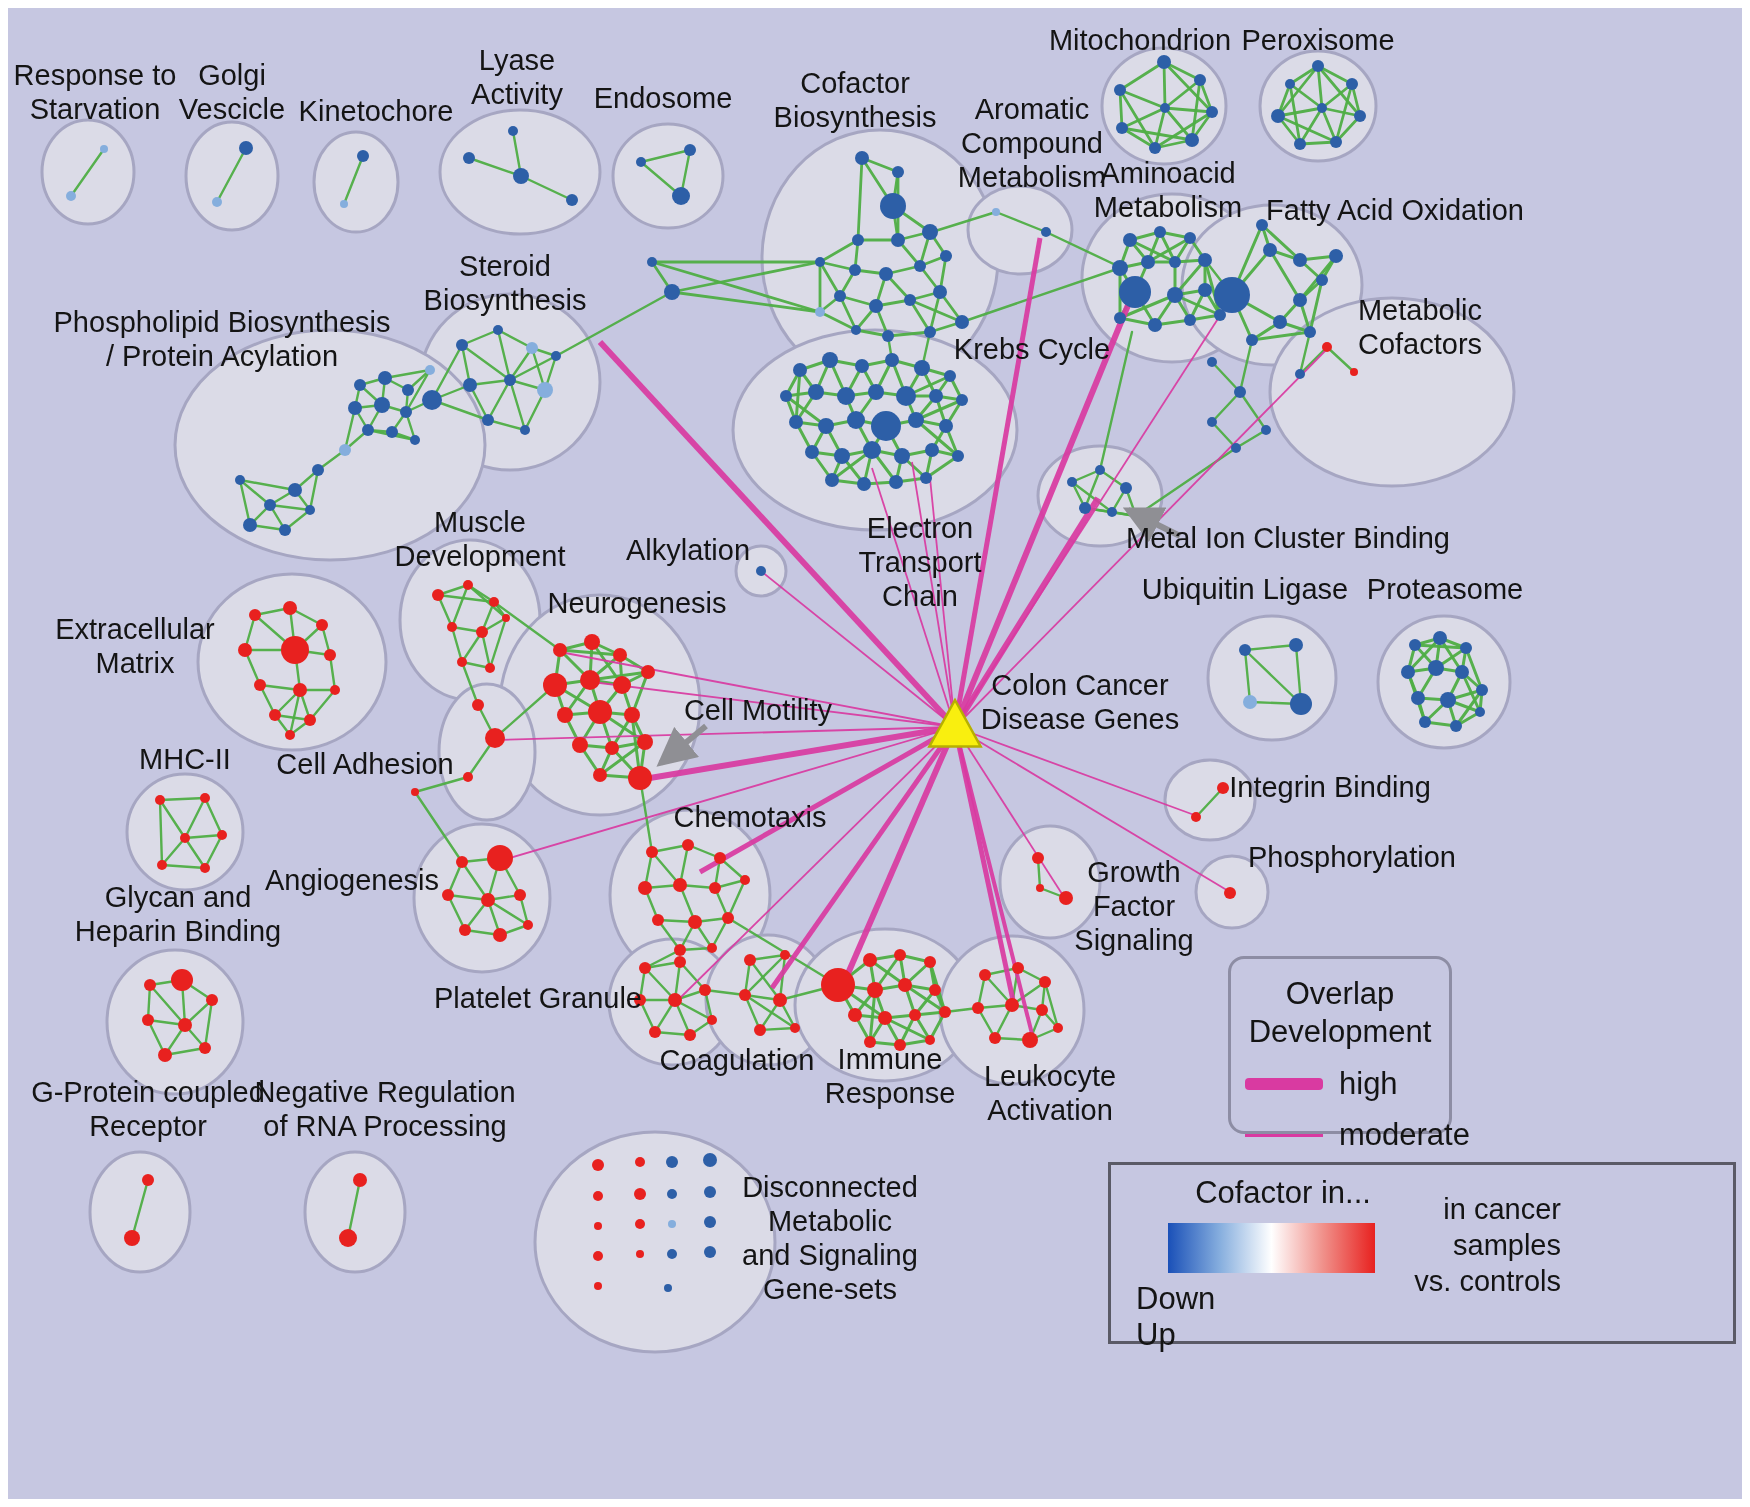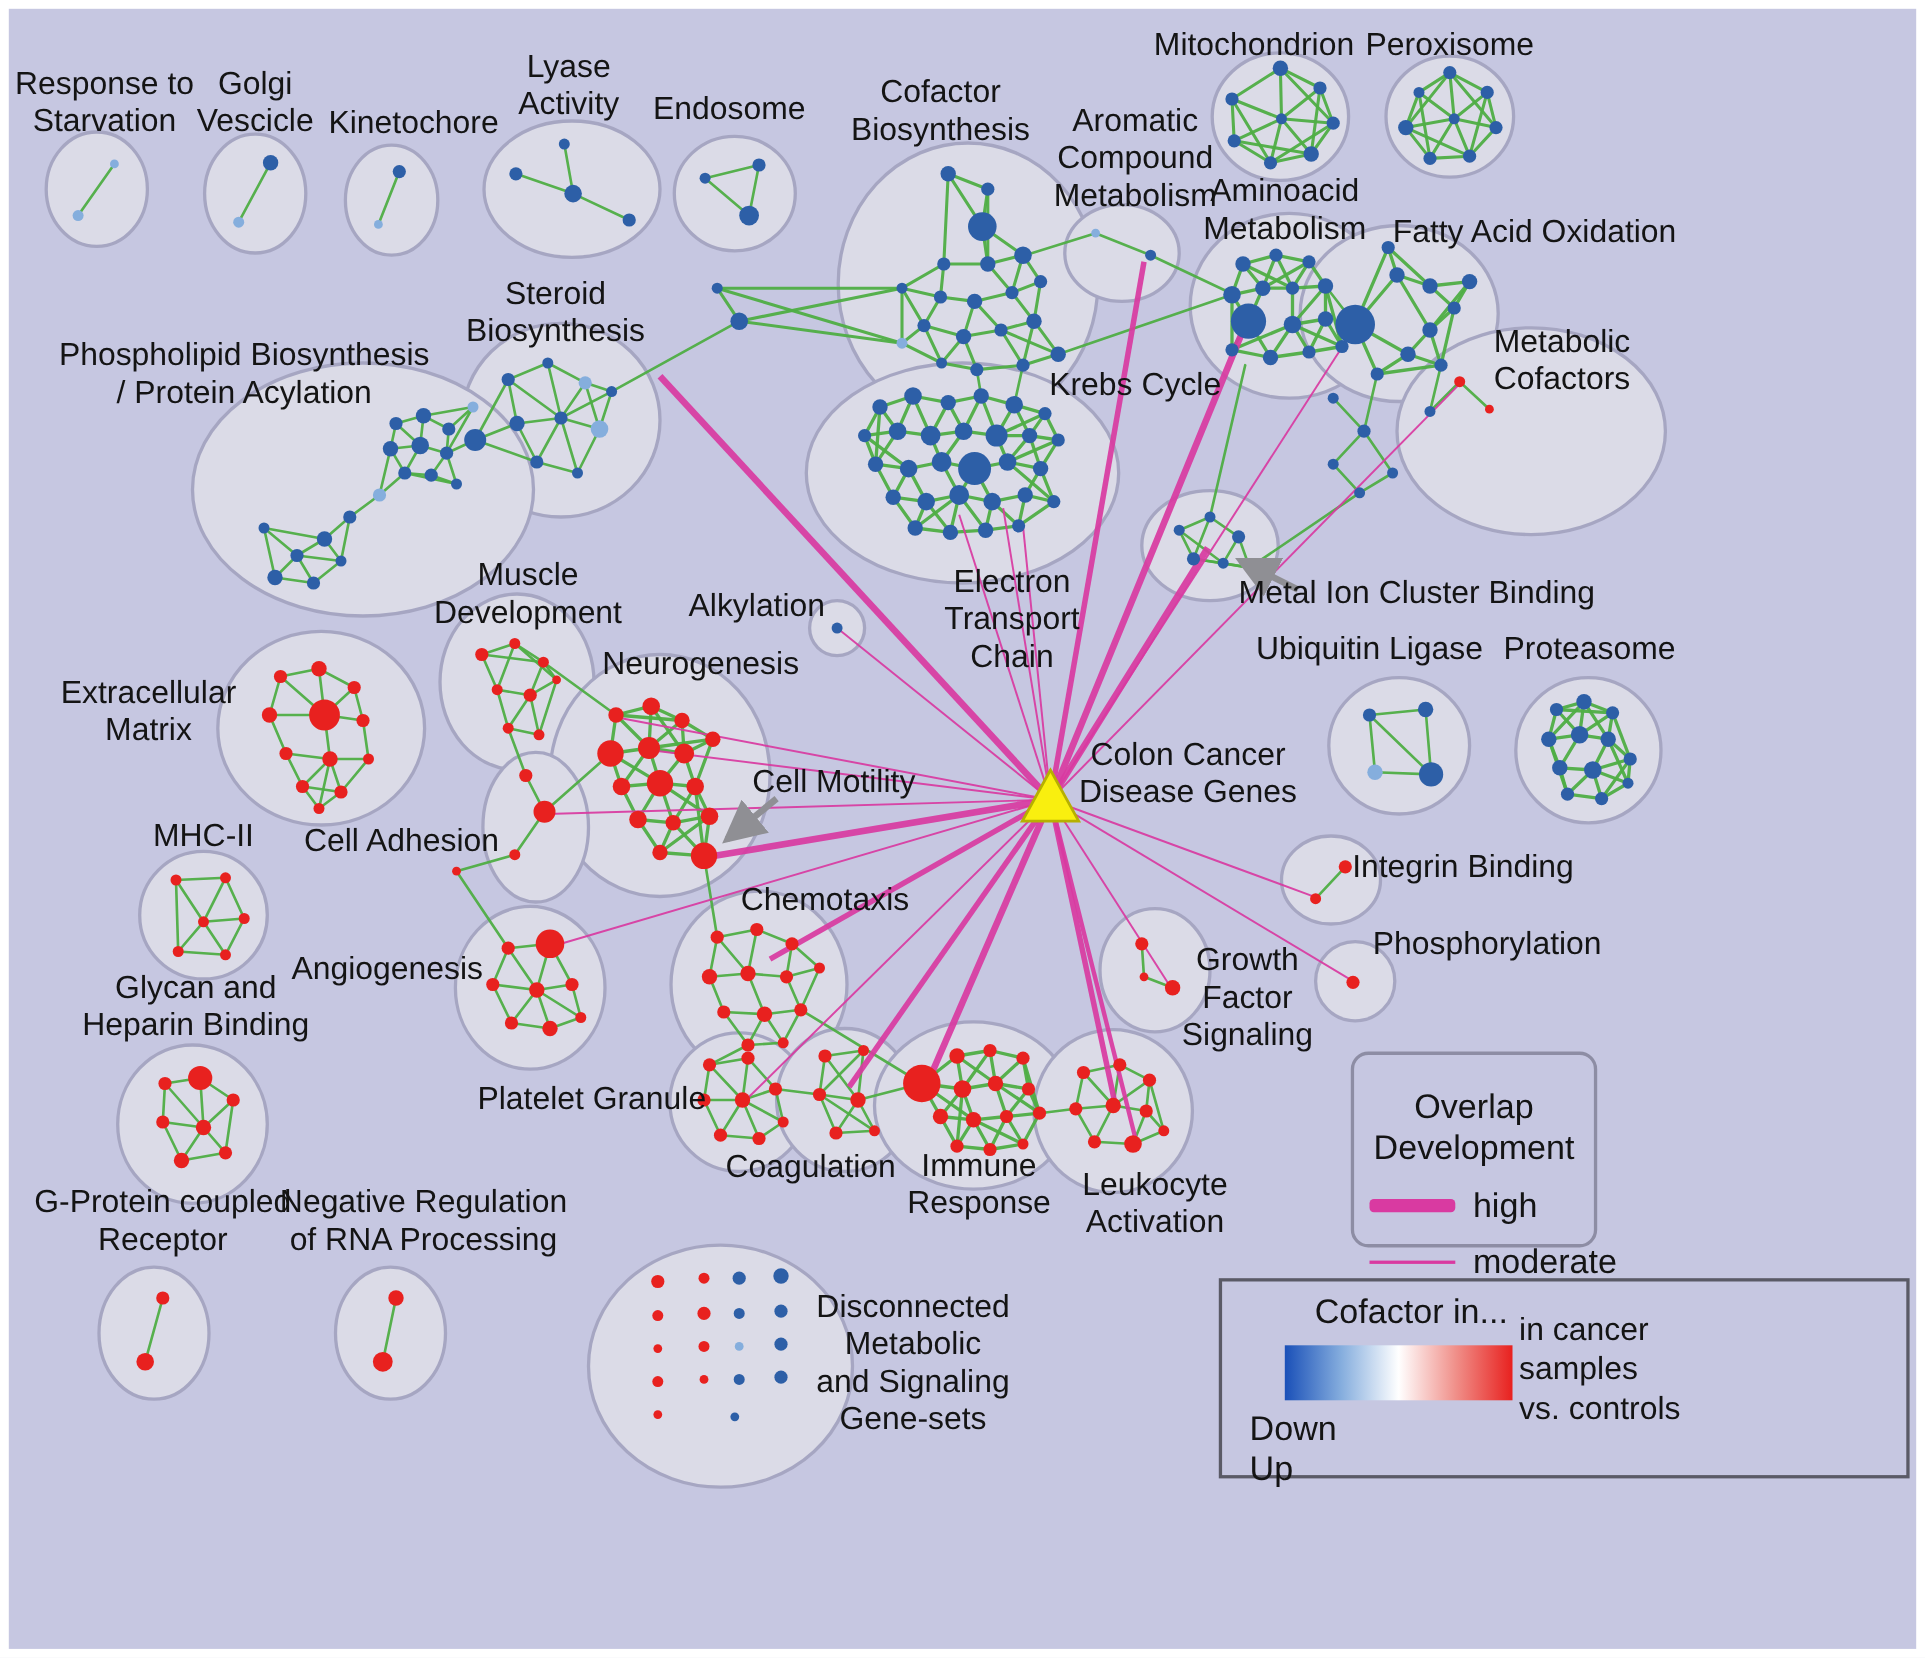--- a/index.html
+++ b/index.html
@@ -3,33 +3,33 @@
 <meta charset="utf-8">
 <style>
   html,body{margin:0;padding:0;background:#ffffff;}
   body{width:1750px;height:1507px;overflow:hidden;font-family:"Liberation Sans", sans-serif;}
   .figure{position:relative;width:1750px;height:1507px;}
   #net{position:absolute;left:0;top:0;width:1750px;height:1507px;display:block;}
   .net-label{font-family:"Liberation Sans", sans-serif;font-size:29px;fill:#141414;}
   
   .legend-overlap{position:absolute;left:1228px;top:956px;width:218px;height:172px;
     border:3px solid #8d8da4;border-radius:16px;color:#141414;}
-  .lo-title{padding-top:28px;text-align:center;font-size:31px;line-height:38px;}
+  .lo-title{padding-top:16px;text-align:center;font-size:31px;line-height:38px;}
   .lo-row{display:flex;align-items:center;gap:16px;padding:0 14px;margin-top:15px;}
   .lo-line{display:inline-block;width:78px;flex:0 0 78px;}
   .lo-thick{height:12px;border-radius:4px;}
   .lo-thin{height:3px;}
   .lo-label{font-size:31px;}
   
   .legend-enrich{position:absolute;left:1108px;top:1162px;width:622px;height:176px;
     border:3px solid #5a5a66;color:#141414;}
   .le-title{position:absolute;left:60px;top:10px;width:224px;text-align:center;font-size:31px;}
   .le-gradient{position:absolute;left:57px;top:58px;width:207px;height:50px;}
   .le-ends{position:absolute;left:25px;top:116px;width:262px;display:flex;justify-content:space-between;font-size:31px;flex-direction:column;}
-  .le-context{position:absolute;left:270px;top:26px;width:180px;text-align:left;font-size:29px;line-height:36px;white-space:pre-line;}
+  .le-context{position:absolute;left:270px;top:26px;width:180px;text-align:right;font-size:29px;line-height:36px;white-space:pre-line;}
 </style>
 </head>
 <body>
 
 <div class="figure">
   <svg id="net" viewBox="0 0 1750 1507">
       <defs>
         <marker id="ah" viewBox="0 0 10 10" refX="8.5" refY="5" markerWidth="6.5" markerHeight="6.5" orient="auto-start-reverse">
           <path d="M 0 0 L 10 5 L 0 10 z" fill="#8f8f94"></path>
         </marker>

